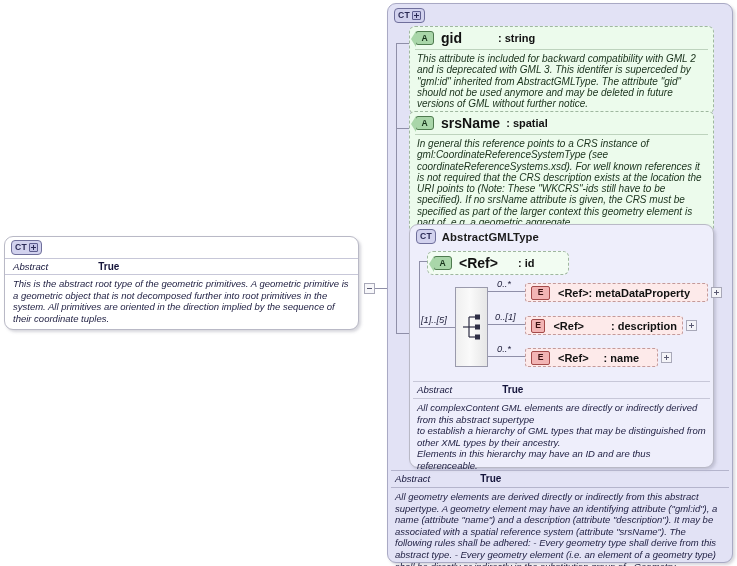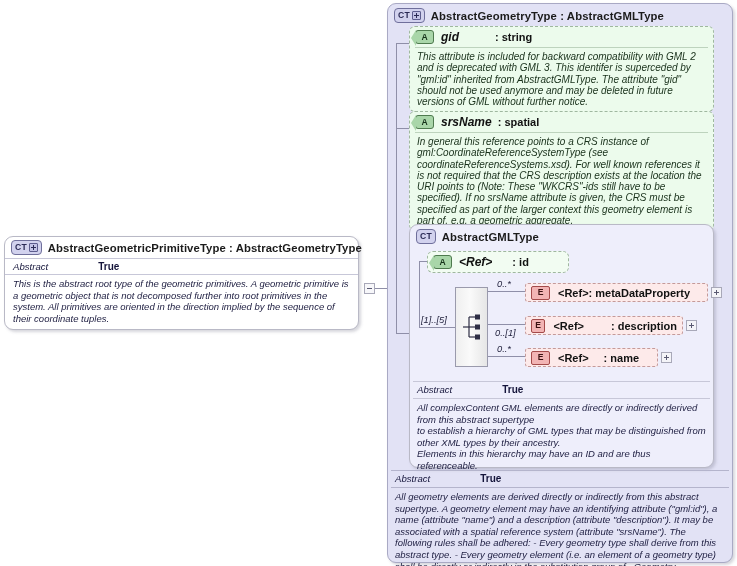--- a/index.html
+++ b/index.html
@@ -80,21 +80,21 @@
     border-radius: 3px 3px 3px 3px;
     font-size: 8.6px; font-weight:bold; color:#16321a; line-height:1;
   }
   .a-badge:before {
     content:""; position:absolute; left:-5px; top:-1px;
     width:0; height:0;
     border-top: 8px solid transparent;
     border-bottom: 8px solid transparent;
     border-right: 5px solid #a9d6a9;
   }
-  .a-name { font-size:12px; font-weight:bold; color:#111; white-space:nowrap;font-style:italic; }
+  .a-name { font-size:14px; font-weight:bold; color:#111; white-space:nowrap; }
   .a-type { font-size:11px; font-weight:bold; color:#111; white-space:nowrap; }
   .attr .a-doc {
     border-top:1px solid #bdd3bd;
     margin: 0 5px; padding: 3px 2px 4px 2px;
     font-size:10px; font-style:italic; line-height:11.3px; color:#18301a;
   }
   .attr.plain { background:#f2fcf2; }
   .attr.plain .a-title { padding: 3px 8px 3px 5px; }
 
   
@@ -155,40 +155,38 @@
 <body>
 
 <div id="stage">
 
   <div class="node" style="left:4px; top:236px; width:355px;">
     <div class="titlerow">
       <span class="ct-badge">
         <span>CT</span>
           <i class="plus"></i>
       </span>
-      <span class="title-txt">AbstractGeometricPrimitiveType : AbstractGeometryType</span>
     </div>
     <div class="abs-row">
       <span class="abs-lbl">Abstract</span>
       <span class="abs-val">True</span>
     </div>
     <div class="doc">This is the abstract root type of the geometric primitives. A geometric primitive is a geometric object that is not decomposed further into root primitives in the system. All primitives are oriented in the direction implied by the sequence of their coordinate tuples.</div>
   </div>
 
   <div class="collapse" style="left:364px; top:283px;"></div>
   <div class="ln h" style="left:375px; top:288px; width:12px;"></div>
 
   <div class="node cplx" style="left:387px; top:3px; width:346px; height:560px;">
 
     <div class="titlerow" style="padding:4px 7px 2px 6px;">
       <span class="ct-badge">
         <span>CT</span>
           <i class="plus"></i>
       </span>
-      <span class="title-txt">AbstractGeometryType : AbstractGMLType</span>
     </div>
   </div>
 
   <div class="ln v" style="left:396px; top:43px; height:290px;"></div>
   <div class="ln h" style="left:396px; top:43px; width:13px;"></div>
   <div class="ln h" style="left:396px; top:128px; width:13px;"></div>
   <div class="ln h" style="left:396px; top:333px; width:13px;"></div>
 
   <div class="attr" style="left:409px; top:26px; width:305px;">
     <div class="a-title">
@@ -248,21 +246,21 @@
   <div class="ln h" style="left:488px; top:356px; width:37px;"></div>
 
   <span class="card" style="left:497px; top:279px;">0..*</span>
   <div class="elem" style="left:525px; top:283px; width:183px; height:19px;">
     <span class="e-badge">E</span>
     <span class="e-ref">&lt;Ref&gt;</span>
     <span class="e-name" style="margin-left:0;"><span>:</span>&nbsp;<span>metaDataProperty</span></span>
   </div>
   <div class="expand" style="left:711px; top:287px;"></div>
 
-  <span class="card" style="left:495px; top:328px;">0..[1]</span>
+  <span class="card" style="left:495px; top:312px;">0..[1]</span>
   <div class="elem" style="left:525px; top:316px; width:158px; height:19px;">
     <span class="e-badge">E</span>
     <span class="e-ref">&lt;Ref&gt;</span>
     <span class="e-name" style="margin-left:27px;"><span>:</span>&nbsp;<span>description</span></span>
   </div>
   <div class="expand" style="left:686px; top:320px;"></div>
 
   <span class="card" style="left:497px; top:344px;">0..*</span>
   <div class="elem" style="left:525px; top:348px; width:133px; height:19px;">
     <span class="e-badge">E</span>

